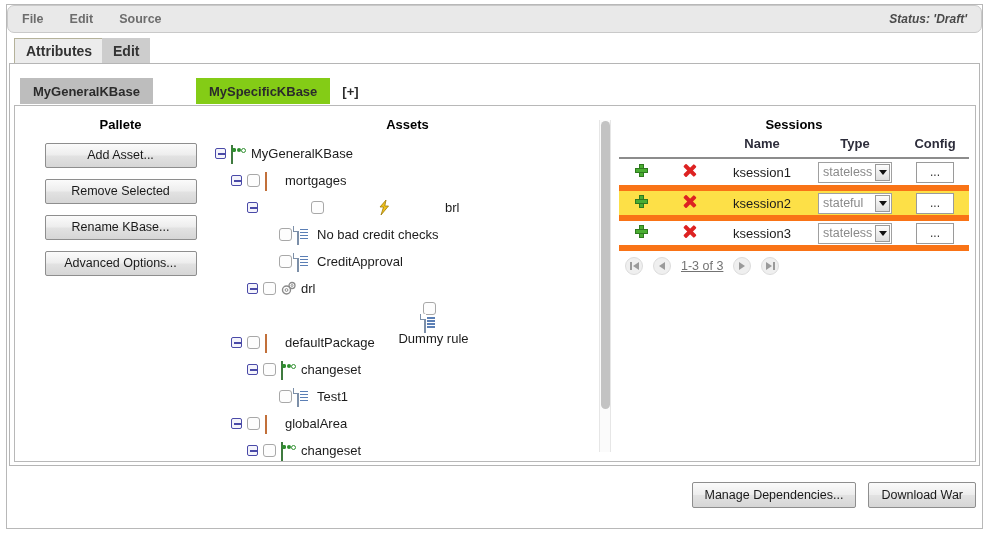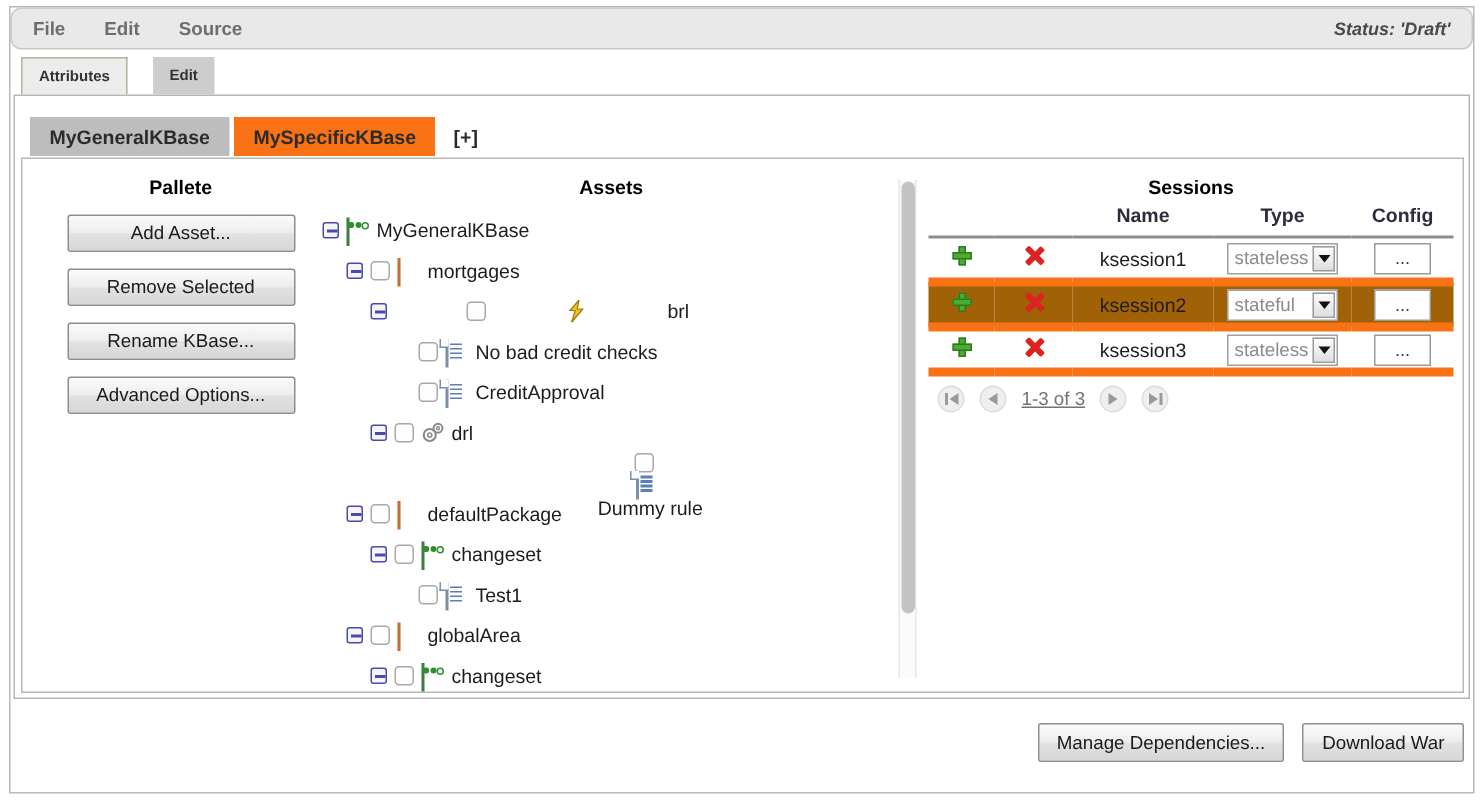--- a/index.html
+++ b/index.html
@@ -59,21 +59,21 @@
   .outer-tabs {
     position: absolute;
     left: 8px; top: 38px;
     width: 974px; height: 25px;
   }
   .otab {
     position: absolute;
     top: 0;
     height: 25px;
     padding: 0 11px;
-    font-size: 10px;
+    font-size: 14px;
     font-weight: bold;
     color: #333333;
     display: flex;
     align-items: center;
     justify-content: center;
     cursor: default;
     white-space: nowrap;
   }
   .otab.inactive {
     background: #ececec;
@@ -111,21 +111,21 @@
     font-weight: bold;
     color: #2b2b2b;
     display: flex;
     align-items: center;
     justify-content: center;
     cursor: default;
     white-space: nowrap;
     margin-right: 3px;
   }
   .ktab.selected  { background: #bdbdbd; }
-  .ktab.unselected{ background: #f97316; }
+  .ktab.unselected{ background: #84cc16; margin-left: 40px; }
   .ktab.plus      { background: #ffffff; padding: 0 9px; }
 
   
   .board {
     position: absolute;
     left: 4px; top: 41px;
     width: 962px; height: 357px;
     border: 1px solid #b8b8b8;
     border-top: 1px solid #b8b8b8;
     background: #ffffff;
@@ -340,21 +340,21 @@
     text-align: center;
   }
   table.sess td {
     height: 30px;
     border-bottom: 6px solid #f97316;
     text-align: center;
     font-size: 13px;
     color: #1c1c1c;
     vertical-align: middle;
   }
-  tr.alt td { background: #a16207; }
+  tr.alt td { background: #fde047; }
   .col-add  { width: 44px; }
   .col-del  { width: 52px; }
   .col-name { width: 94px; }
   .col-type { width: 92px; }
   .col-cfg  { width: 68px; }
 
   .plus-icon {
     display: inline-block;
     width: 13px; height: 13px;
     position: relative;

